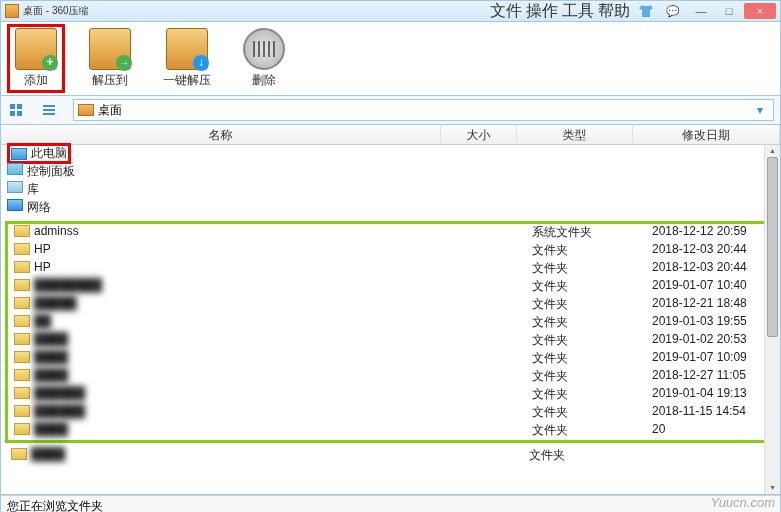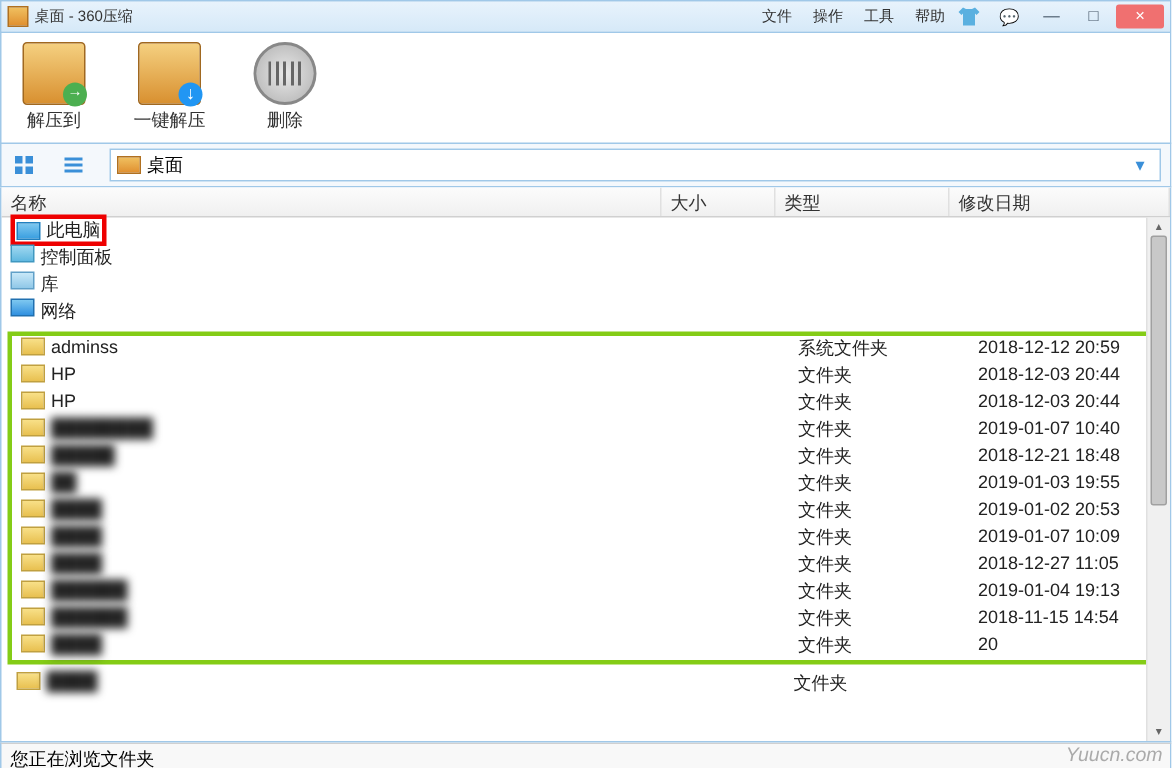--- a/index.html
+++ b/index.html
@@ -2,21 +2,21 @@
 <html><head>
   <meta charset="utf-8">
   <style>
     * { margin: 0; padding: 0; box-sizing: border-box; font-family: "Microsoft YaHei", Arial, sans-serif; }
     body { width: 781px; height: 512px; background: #fff; overflow: hidden; position: relative; font-size: 12px; }
     
     
     .titlebar { height: 22px; background: linear-gradient(#e8f3fc, #d6e9f8); border: 1px solid #a0c8e8; display: flex; align-items: center; padding: 0 4px; }
     .titlebar .icon-app { width: 14px; height: 14px; background: linear-gradient(#f0c060, #e09030); border: 1px solid #b07020; margin-right: 4px; }
     .titlebar .title { flex: 1; font-size: 10px; color: #333; }
-    .menu-items { display: flex; gap: 14px; margin-right: 8px; font-size: 10px; color: #333; }
+    .menu-items { display: flex; gap: 4px; margin-right: 8px; font-size: 16px; color: #333; }
     .menu-items span { cursor: default; }
     .win-controls { display: flex; gap: 2px; margin-left: 6px; }
     .win-btn { width: 26px; height: 16px; display: flex; align-items: center; justify-content: center; cursor: pointer; font-size: 11px; color: #456; }
     .win-close { background: #f07070; color: #fff; border-radius: 2px; width: 32px; }
     .tshirt-icon { width: 16px; height: 16px; display: inline-block; }
     
     
     .toolbar { display: flex; padding: 4px 8px; gap: 20px; background: #fff; border: 1px solid #a0c8e8; border-top: none; }
     .tb-btn { display: flex; flex-direction: column; align-items: center; gap: 2px; padding: 2px 6px; cursor: pointer; }
     .tb-btn .tb-icon { width: 42px; height: 42px; position: relative; }
@@ -39,21 +39,21 @@
     .addr-row { display: flex; align-items: center; padding: 3px 6px; gap: 15px; background: #f4f8fc; border: 1px solid #a0c8e8; border-top: none; }
     .view-btn { width: 18px; height: 18px; display: flex; align-items: center; justify-content: center; cursor: pointer; }
     .view-icons svg, .view-list svg { fill: #3a8fd8; }
     .addr-box { flex: 1; display: flex; align-items: center; border: 1px solid #a0c8e8; background: #fff; height: 22px; padding: 0 4px; }
     .addr-box .folder-ic { width: 16px; height: 12px; background: linear-gradient(#f0c060, #e09030); border: 1px solid #b07020; margin-right: 4px; }
     .addr-text { flex: 1; font-size: 12px; }
     .addr-dd { width: 18px; text-align: center; color: #3a8fd8; cursor: pointer; }
     
     
     .content { border: 1px solid #a0c8e8; border-top: none; background: #fff; height: 370px; overflow: hidden; position: relative; }
-    .col-headers { display: flex; border-bottom: 1px solid #d0d0d0; background: linear-gradient(#fcfcfc, #f0f0f0); height: 20px; font-size: 12px; color: #333; }
+    .col-headers { display: flex; border-bottom: 1px solid #d0d0d0; background: linear-gradient(#fcfcfc, #f0f0f0); height: 20px; font-size: 12px; color: #333; text-align: center; }
     .col-headers > div { padding: 2px 6px; border-right: 1px solid #e0e0e0; }
     .col-name { width: 440px; } .col-size { width: 76px; } .col-type { width: 116px; } .col-date { flex: 1; }
     
     .tree-item, .row { display: flex; align-items: flex-start; height: 18px; padding: 0 6px; font-size: 12px; color: #222; gap: 4px; }
     .row { display: flex; }
     .row .c-name { width: 434px; display: flex; align-items: center; gap: 4px; }
     .row .c-size { width: 76px; }
     .row .c-type { width: 116px; }
     .row .c-date { flex: 1; }
     .blur { filter: blur(3px); }
@@ -95,20 +95,24 @@
   </span>
   <div class="win-controls">
     <div class="win-btn">💬</div>
     <div class="win-btn">—</div>
     <div class="win-btn">□</div>
     <div class="win-btn win-close">×</div>
   </div>
 </div>
 
 <div class="toolbar">
+  <div class="tb-btn highlight-red">
+    <div class="tb-icon ic-box-add"></div>
+    <span class="tb-label">添加</span>
+  </div>
   <div class="tb-btn">
     <div class="tb-icon ic-box-ext"></div>
     <span class="tb-label">解压到</span>
   </div>
   <div class="tb-btn">
     <div class="tb-icon ic-box-one"></div>
     <span class="tb-label">一键解压</span>
   </div>
   <div class="tb-btn">
     <div class="tb-icon ic-delete"></div>

